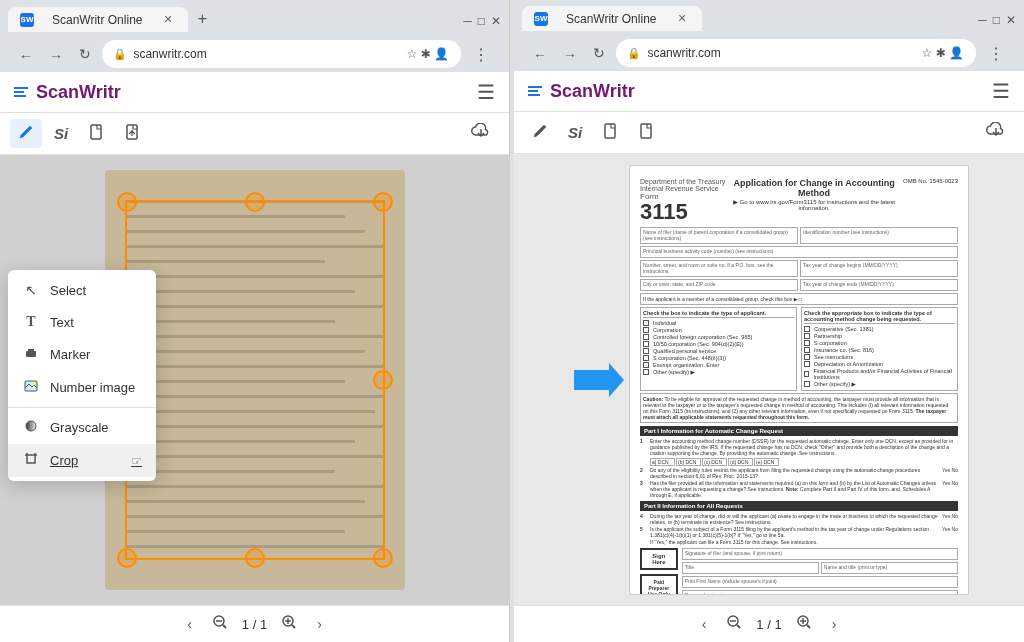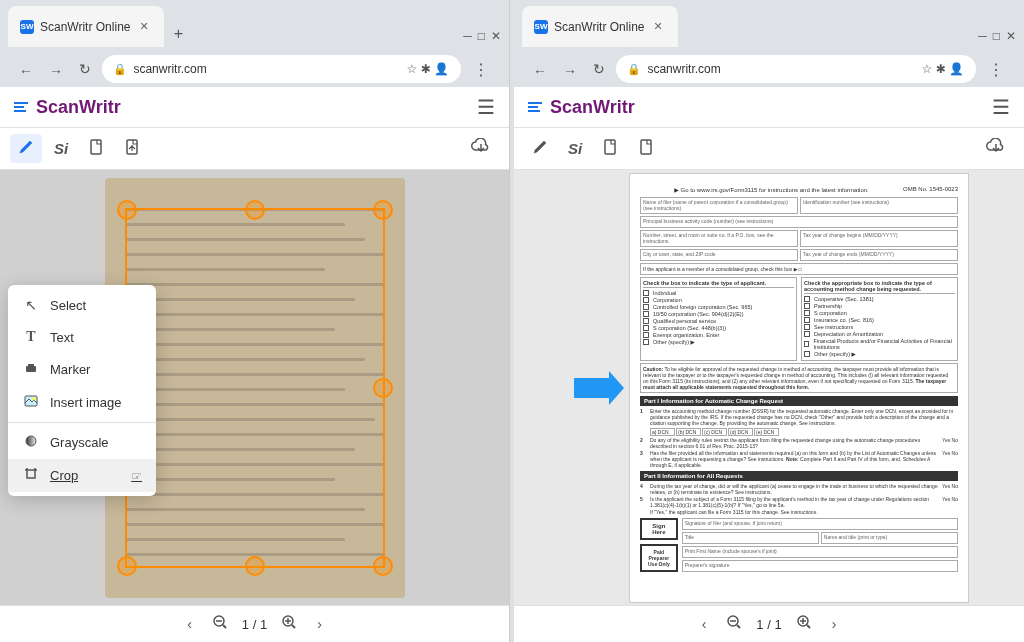--- a/index.html
+++ b/index.html
@@ -36,24 +36,24 @@
 
     .tab-bar {
       display: flex;
       align-items: flex-end;
       gap: 2px;
     }
 
     .tab {
       background: #f5f5f5;
       border-radius: 8px 8px 0 0;
-      padding: 13px 12px;
-      display: flex;
-      align-items: center;
-      gap: 6px;
+      padding: 5px 12px;
+      display: flex;
+      align-items: center;
+      gap: 18px;
       font-size: 12px;
       color: #333;
       min-width: 140px;
     }
 
     .tab .tab-favicon {
       width: 14px;
       height: 14px;
       background: #1a73e8;
       border-radius: 3px;
@@ -597,21 +597,21 @@
         <span>Marker</span>
       </div>
       <div class="menu-item">
         <span class="mi-icon">
           <svg width="14" height="14" viewBox="0 0 14 14">
               <rect x="1" y="2" width="12" height="10" rx="1" fill="#cef" stroke="#555" stroke-width="1"></rect>
               <path d="M1 9l4-4 3 3 2-2 3 3" fill="none" stroke="#555" stroke-width="1"></path>
               <circle cx="10" cy="5" r="1.5" fill="#ff0"></circle>
             </svg>
         </span>
-        <span>Insert image</span>
+        <span>Number image</span>
       </div>
       <div class="menu-divider"></div>
       <div class="menu-item">
         <span class="mi-icon">
           <svg width="14" height="14" viewBox="0 0 14 14">
               <circle cx="7" cy="7" r="5" fill="url(#g1)" stroke="#555" stroke-width="1"></circle>
               <defs>
                 <linearGradient id="g1" x1="0" x2="1">
                   <stop offset="0" stop-color="#333"></stop>
                   <stop offset="1" stop-color="#eee"></stop>
@@ -777,21 +777,28 @@
   <div class="main-content" style="background:#e8e8e8;">
 
     <div class="arrow-container">
       <svg width="50" height="40" viewBox="0 0 50 40">
         <polygon points="0,10 35,10 35,3 50,20 35,37 35,30 0,30" fill="#2196F3"></polygon>
       </svg>
     </div>
 
     <div class="right-doc">
       <div class="form-header">
+        <div>
+          <div style="font-size:7px;color:#555;">Department of the Treasury</div>
+          <div style="font-size:7px;color:#555;">Internal Revenue Service</div>
+          <div style="font-size:8px;color:#555;">Form</div>
+          <div style="font-size:22px;font-weight:bold;color:#333;line-height:1;">3115</div>
+        </div>
         <div class="form-title-area">
+          <div class="form-title">Application for Change in Accounting Method</div>
           <div class="form-subtitle">▶ Go to www.irs.gov/Form3115 for instructions and the latest information.</div>
         </div>
         <div class="omb-area">
           <div>OMB No. 1545-0023</div>
         </div>
       </div>
 
       <div class="form-row">
         <div class="form-field">
           <div class="form-field-label">Name of filer (name of parent corporation if a consolidated group) (see instructions)</div>

